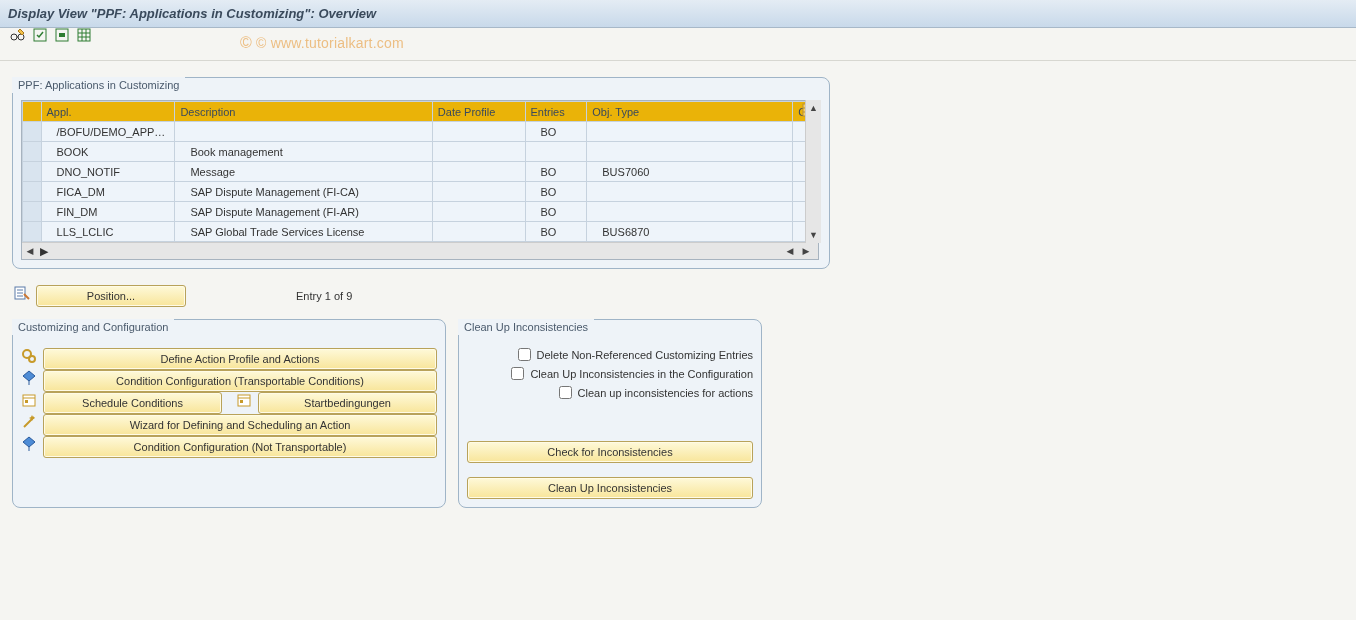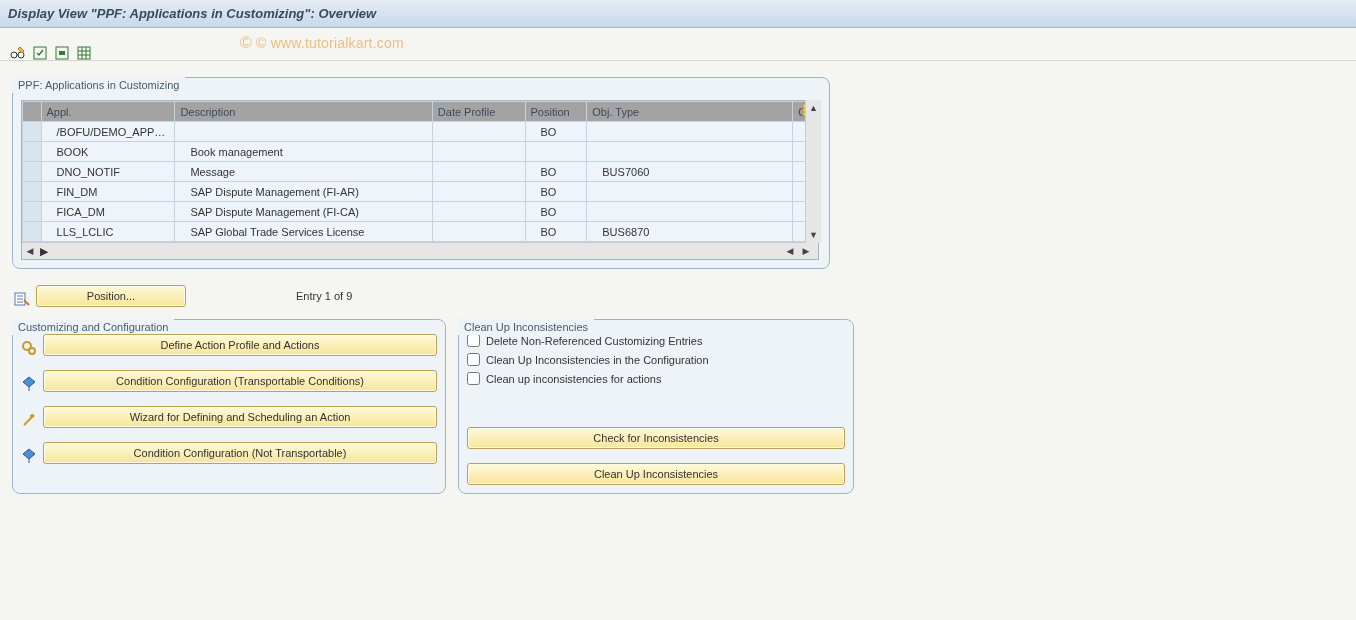--- a/index.html
+++ b/index.html
@@ -23,21 +23,21 @@
     }
     .title-bar h1 {
       font-size: 13px;
       font-style: italic;
       font-weight: bold;
       color: #3a4a5c;
     }
     .toolbar {
       height: 16px;
       display: flex;
-      align-items: flex-start;
+      align-items: flex-end;
       padding: 16px 8px;
       border-bottom: 1px solid #d7d7d1;
       gap: 2px;
       position: relative;
     }
     .tb-btn { width: 20px; height: 18px; display:flex; align-items:center; justify-content:center; cursor:pointer; border-radius:2px;}
     .watermark {
       position: absolute;
       left: 240px; top: 6px;
       color: #e79a3a;
@@ -80,21 +80,21 @@
     th, td {
       border: 1px solid #c6d2de;
       padding: 3px 5px;
       height: 20px;
       overflow: hidden;
       white-space: nowrap;
       text-overflow: ellipsis;
       text-align: left;
       font-weight: normal;
     }
-    th { background: #a3a3a3; color:#3a4a5c; }
+    th { background: #eab308; color:#3a4a5c; }
     td { background: #eef4fa; color:#333;padding-left:15px; }
     td.sel-cell { background:#d9e4ef; width:16px; }
     .col-appl { width: 130px; }
     .col-desc { width: 250px; }
     .col-date { width: 90px; }
     .col-cat  { width: 60px; }
     .col-obj  { width: 200px; }
     .col-co   { width: 24px; }
     .table-scroll-v { position:absolute; right:0; top:0; bottom:17px; width:16px; background:#e6e6e6; border-left:1px solid #ccc;}
     .table-scroll-v .up, .table-scroll-v .down { height:16px; display:flex; align-items:center; justify-content:center; color:#444; font-size:9px; cursor:pointer;}
@@ -123,30 +123,30 @@
       padding: 0 6px;
       font-size: 11px;
       position: relative;
       box-shadow: inset 0 0 0 1px #fffbe6;
     }
     .btn-position { width: 150px; }
     .icon-outside { width:22px; text-align:center;}
 
     .panels-row { display: flex; gap: 12px; margin: 8px 4px 0 4px; }
     .panel-left { width: 434px; }
-    .panel-right { width: 396px; }
-
-    .btn-stack { display:flex; flex-direction:column; gap:14px; margin-top:0;}
+    .panel-right { width: 304px; }
+
+    .btn-stack { display:flex; flex-direction:column; margin-top:14px;}
     .btn-row { display:flex; gap:14px; }
     .btn-full { width: 100%; }
     .btn-half { flex:1 1 0; }
-    .btn-wrap { display:flex; align-items:flex-end; }
+    .btn-wrap { display:flex; align-items:flex-start; }
     .btn-wrap .icon-outside svg, .btn-wrap .icon-outside span { width:16px; height:16px;}
 
-    .check-list { display:flex; flex-direction:column; gap:6px; }
+    .check-list { margin-top: 14px; display:flex; flex-direction:column; gap:6px;align-items:flex-end; }
     .check-item { display:flex; align-items:center; gap:6px; }
     .check-item input { width:13px; height:13px; }
 
     .right-btns { margin-top: 42px; display:flex; flex-direction:column; gap:14px; }
 
     .entry-text { color:#333; }
 
     
     svg { display:block; }
   </style>
@@ -202,21 +202,21 @@
               <col class="col-cat">
               <col class="col-obj">
               <col class="col-co">
         </colgroup>
         <thead>
           <tr>
             <th></th>
             <th>Appl.</th>
             <th>Description</th>
             <th>Date Profile</th>
-            <th>Position</th>
+            <th>Entries</th>
             <th>Obj. Type</th>
             <th style="position:relative;">
               <span>Co</span>
               <span style="position:absolute; right:1px; top:1px;">
                 <svg width="14" height="14" viewBox="0 0 14 14">
                       <rect x="1" y="1" width="12" height="12" fill="#f7d26a" stroke="#b8923a"></rect>
                       <path d="M1 5h12M1 9h12M5 1v12M9 1v12" stroke="#b8923a"></path>
                     </svg>
               </span>
             </th>
@@ -245,31 +245,31 @@
                 <td class="sel-cell"></td>
                 <td>DNO_NOTIF</td>
                 <td>Message</td>
                 <td></td>
                 <td>BO</td>
                 <td>BUS7060</td>
                 <td>CL</td>
               </tr>
           <tr>
                 <td class="sel-cell"></td>
+                <td>FICA_DM</td>
+                <td>SAP Dispute Management (FI-CA)</td>
+                <td></td>
+                <td>BO</td>
+                <td></td>
+                <td></td>
+              </tr>
+          <tr>
+                <td class="sel-cell"></td>
                 <td>FIN_DM</td>
                 <td>SAP Dispute Management (FI-AR)</td>
-                <td></td>
-                <td>BO</td>
-                <td></td>
-                <td></td>
-              </tr>
-          <tr>
-                <td class="sel-cell"></td>
-                <td>FICA_DM</td>
-                <td>SAP Dispute Management (FI-CA)</td>
                 <td></td>
                 <td>BO</td>
                 <td></td>
                 <td></td>
               </tr>
           <tr>
                 <td class="sel-cell"></td>
                 <td>LLS_LCLIC</td>
                 <td>SAP Global Trade Services License</td>
                 <td></td>
@@ -328,20 +328,42 @@
         </div>
         <div class="btn-wrap">
           <span class="icon-outside">
               <svg width="16" height="16" viewBox="0 0 16 16">
                 <path d="M8 1l6 5-6 5-6-5z" fill="#4e8cd6" stroke="#2a5a9c"></path>
                 <path d="M8 11v4" stroke="#2a5a9c"></path>
               </svg>
             </span>
           <button class="sap-btn btn-full" style="flex:1">Condition Configuration (Transportable Conditions)</button>
         </div>
+        <div class="btn-row">
+          <div class="btn-wrap btn-half">
+            <span class="icon-outside">
+                <svg width="16" height="16" viewBox="0 0 16 16">
+                  <rect x="2" y="3" width="12" height="11" fill="#fff" stroke="#c79a2a"></rect>
+                  <path d="M2 6h12" stroke="#c79a2a"></path>
+                  <rect x="4" y="8" width="3" height="3" fill="#c79a2a"></rect>
+                </svg>
+              </span>
+            <button class="sap-btn" style="flex:1">Schedule Conditions</button>
+          </div>
+          <div class="btn-wrap btn-half">
+            <span class="icon-outside">
+                <svg width="16" height="16" viewBox="0 0 16 16">
+                  <rect x="2" y="3" width="12" height="11" fill="#fff" stroke="#c79a2a"></rect>
+                  <path d="M2 6h12" stroke="#c79a2a"></path>
+                  <rect x="4" y="8" width="3" height="3" fill="#c79a2a"></rect>
+                </svg>
+              </span>
+            <button class="sap-btn" style="flex:1">Startbedingungen</button>
+          </div>
+        </div>
         <div class="btn-wrap">
           <span class="icon-outside">
               <svg width="16" height="16" viewBox="0 0 16 16">
                 <path d="M3 13L13 3" stroke="#c79a2a" stroke-width="2"></path>
                 <path d="M11 1l1 2 2 1-2 1-1 2-1-2-2-1 2-1z" fill="#c79a2a"></path>
               </svg>
             </span>
           <button class="sap-btn btn-full" style="flex:1">Wizard for Defining and Scheduling an Action</button>
         </div>
         <div class="btn-wrap">

